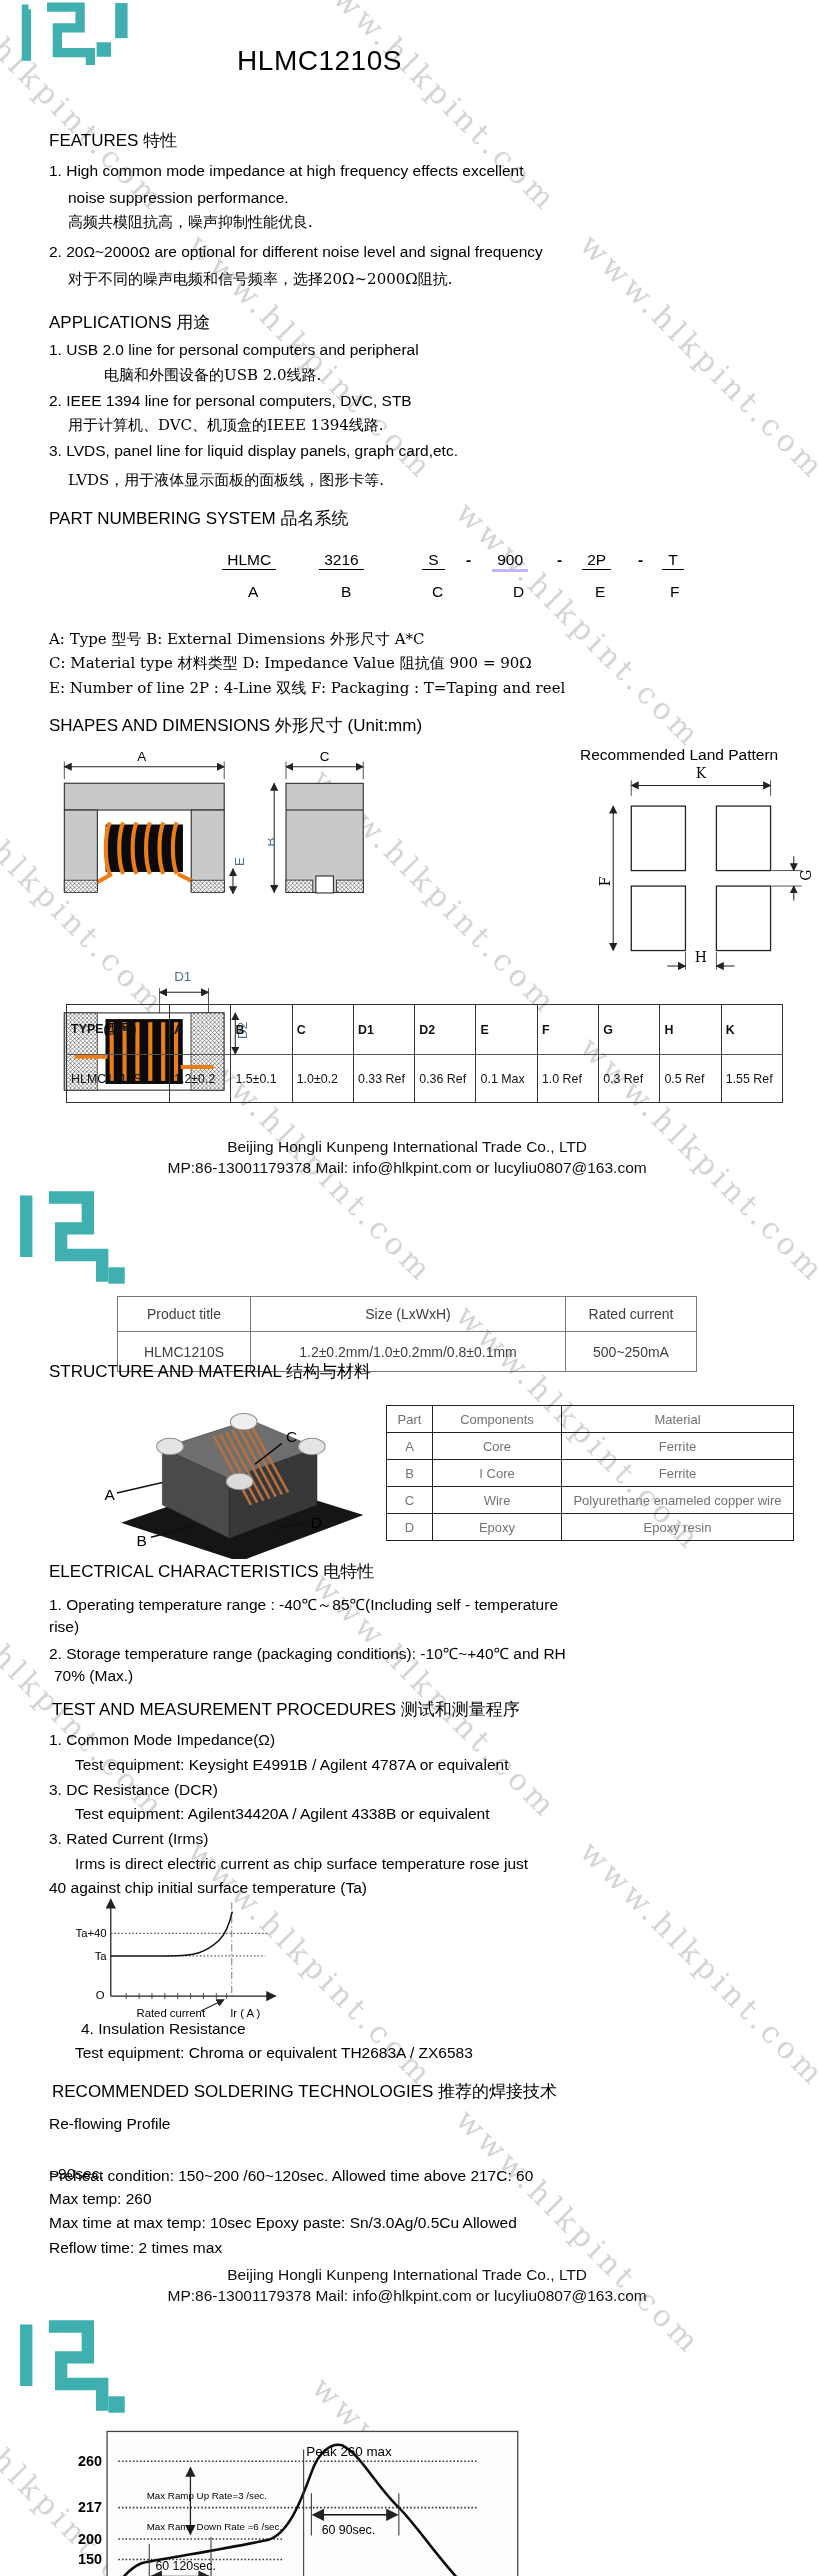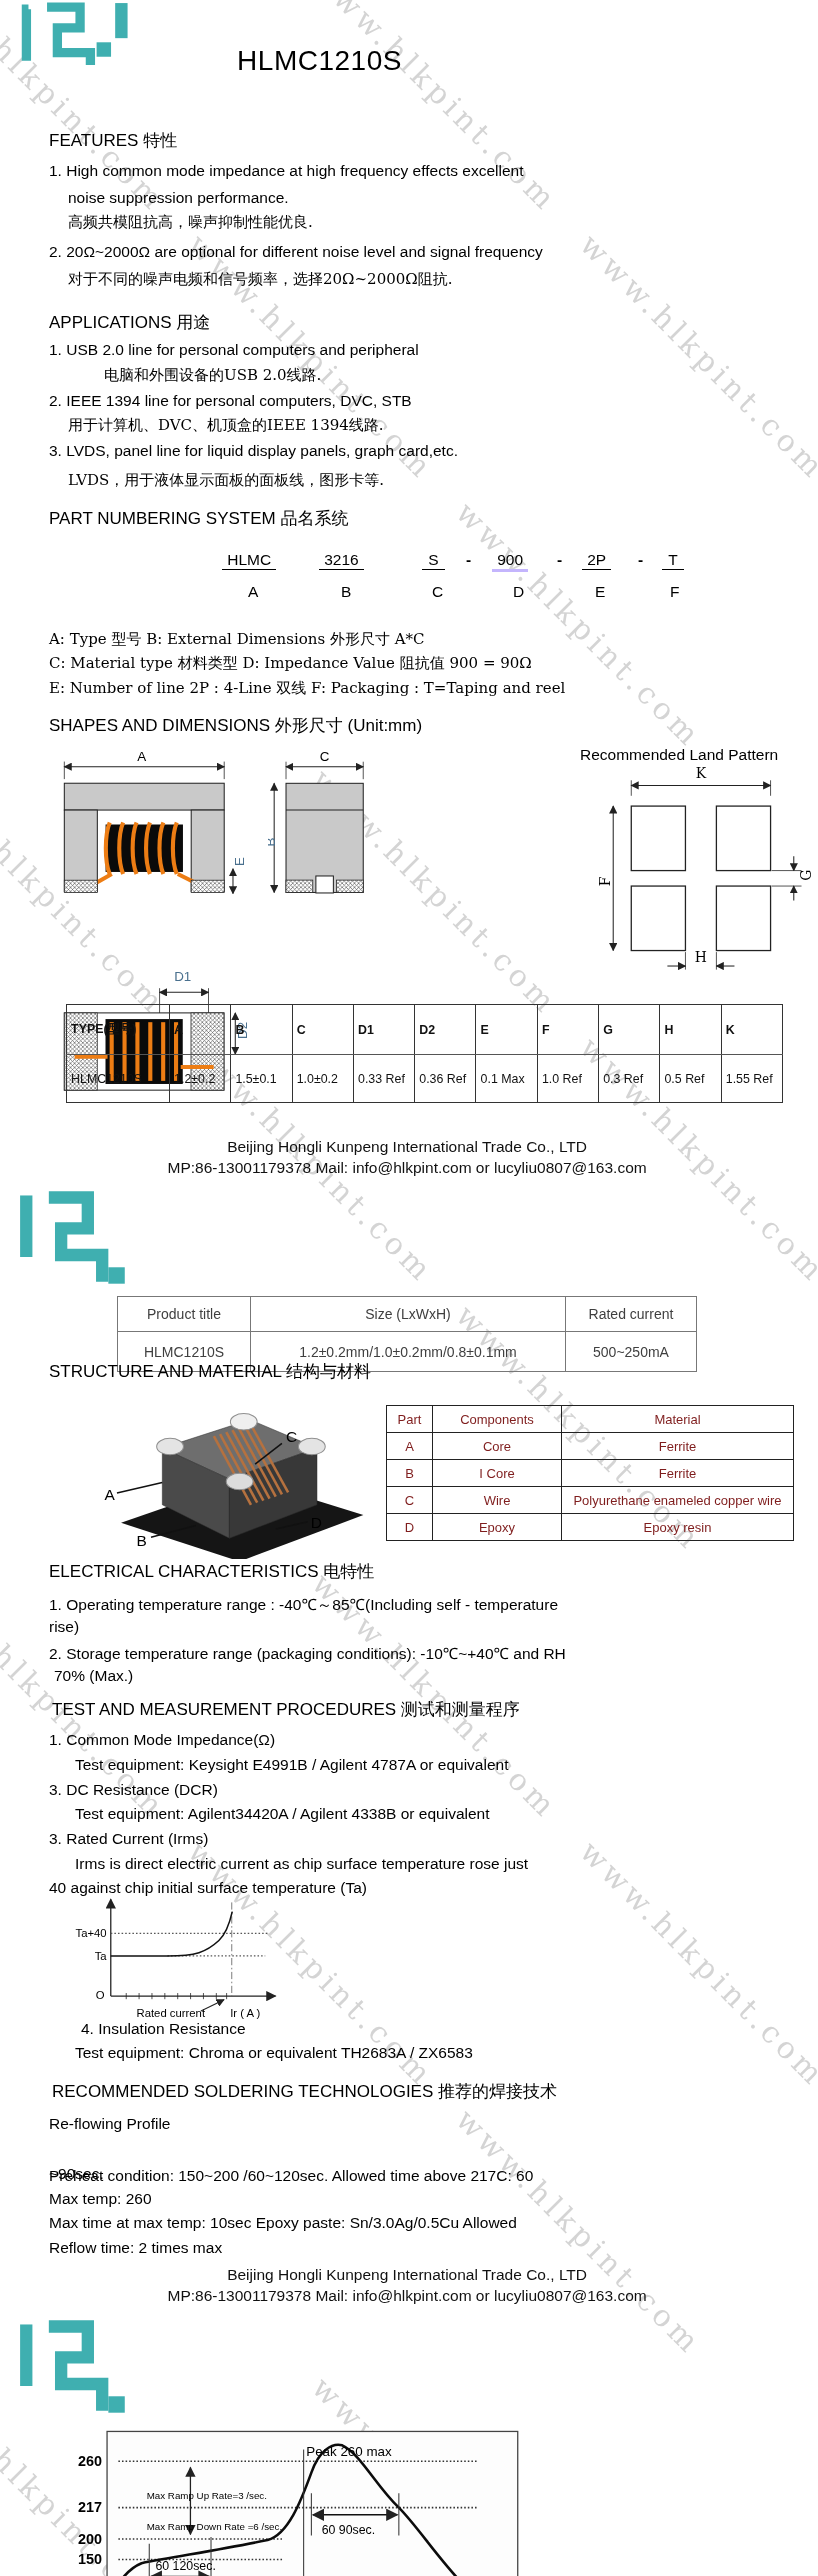--- a/index.html
+++ b/index.html
@@ -25,21 +25,21 @@
   .type-table td{height:41px;}
   
   .prod-table{position:absolute;left:117px;top:1296px;width:580px;table-layout:fixed;}
   .prod-table th,.prod-table td{border:0.5px solid #777;font-weight:normal;text-align:center;
       font-size:14px;color:#3f3f3f;}
   .prod-table th{height:32px;}
   .prod-table td{height:37px;}
   
   .str-table{position:absolute;left:386px;top:1405px;width:407px;table-layout:fixed;}
   .str-table th,.str-table td{border:0.8px solid #222;font-weight:normal;text-align:center;
-      font-size:13px;color:#7f1d1d;height:24px;overflow:hidden;}
+      font-size:13px;color:#737373;height:24px;overflow:hidden;}
   svg text{font-family:"Liberation Sans",sans-serif;}
   .serifdim{font-family:"DejaVu Serif",serif;}
 </style>
 </head>
 <body>
 
 <div class="page">
 
   <svg width="0" height="0" style="position:absolute">
     <defs>

